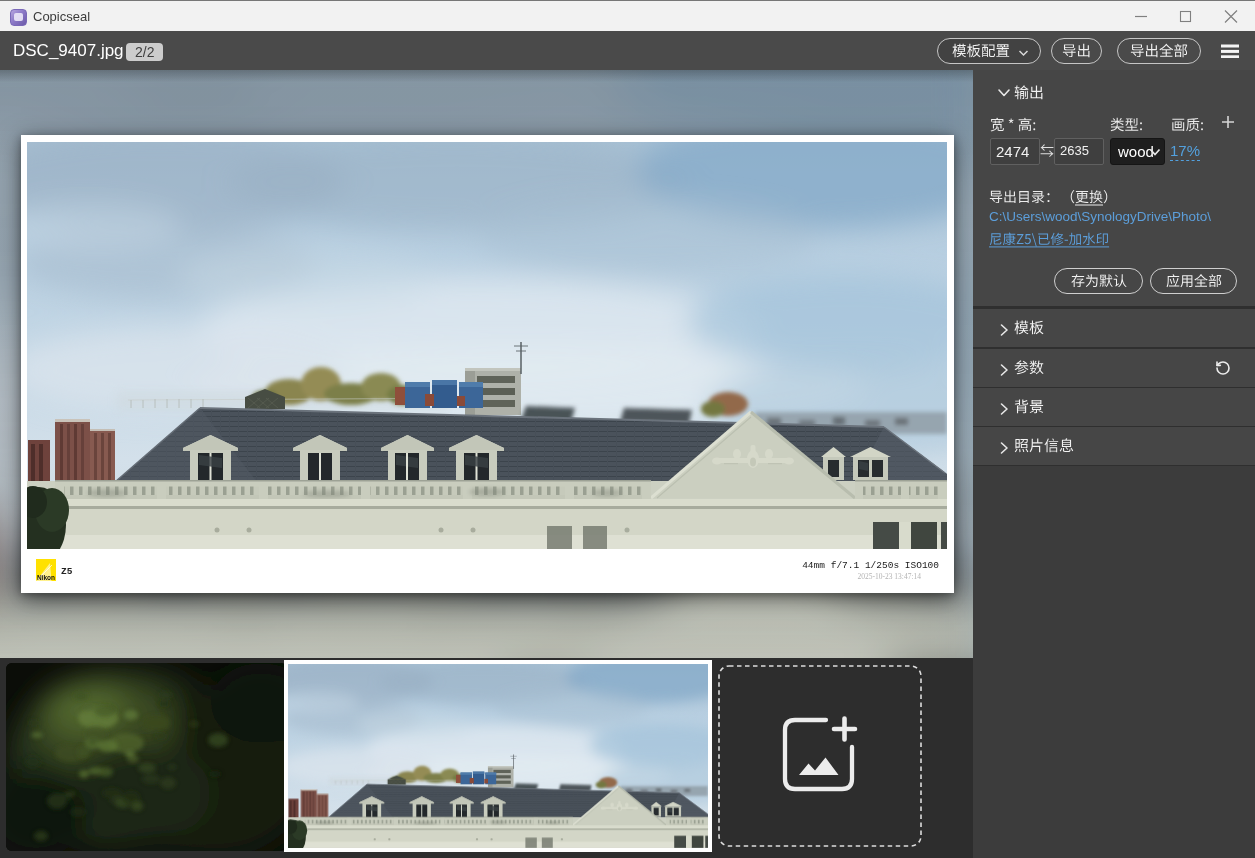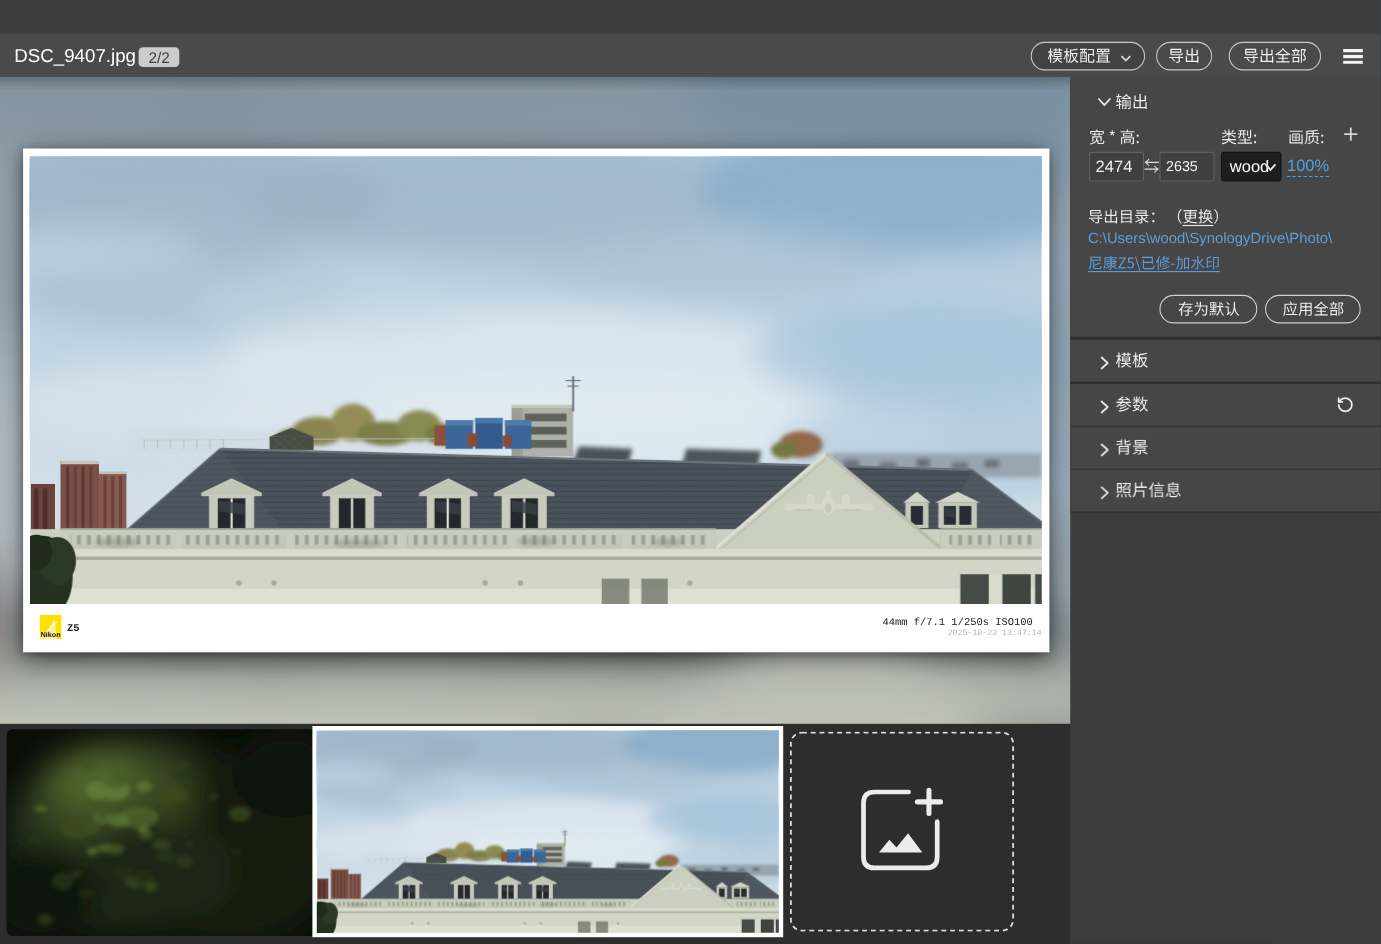--- a/index.html
+++ b/index.html
@@ -16,21 +16,21 @@
 .tbtn{position:absolute;top:38px;height:26px;border:1px solid #c6c6c6;border-radius:13px}
 
 #preview{position:absolute;left:0;top:70px;width:973px;height:588px;overflow:hidden;background:#9fb4c2}
 #backdrop{position:absolute;left:-60px;top:-40px;width:1100px;height:680px;filter:blur(24px) saturate(.82) brightness(.93)}
 #bdov{position:absolute;left:0;top:0;width:973px;height:588px;background:linear-gradient(rgba(60,70,76,.22) 0%,rgba(60,70,76,.16) 62%,rgba(150,156,150,.14) 86%,rgba(178,183,176,.22) 100%)}
 #card{position:absolute;left:21px;top:65px;width:933px;height:458px;background:#fff;box-shadow:0 5px 22px rgba(0,0,0,.5),0 2px 8px rgba(0,0,0,.3)}
 #photo{position:absolute;left:6px;top:7px;width:920px;height:407px}
 #nikonlogo{position:absolute;left:15px;top:424px;width:20px;height:22px}
 #z5{position:absolute;left:40px;top:431px;font-family:"Liberation Mono",monospace;font-size:9.5px;font-weight:bold;color:#222}
 #exif1{position:absolute;right:15px;top:425px;font-family:"Liberation Mono",monospace;font-size:9.5px;font-weight:normal;color:#1a1a1a}
-#exif2{position:absolute;right:7px;top:437px;font-family:Liberation Mono, monospace;font-size:7.5px;color:#b3b3b3}
+#exif2{position:absolute;right:33px;top:437px;font-family:Liberation Serif, serif;font-size:7.5px;color:#b3b3b3}
 
 #strip{position:absolute;left:0;top:658px;width:973px;height:200px;background:#2d2d2d}
 #th1{position:absolute;left:6px;top:5px;width:281px;height:188px;border-radius:6px;overflow:hidden;background:#0c0e09}
 #th2{position:absolute;left:284px;top:2px;width:428px;height:192px;background:#fff}
 #th2 svg{position:absolute;left:4px;top:4px;width:420px;height:184px}
 #th3{position:absolute;left:720px;top:9px;width:200px;height:178px}
 
 #side{position:absolute;left:973px;top:70px;width:282px;height:788px;background:#3c3c3c}
 .sec{position:absolute;left:0;width:282px;background:#464646}
 #gapsbg{position:absolute;left:0;top:0;width:282px;height:396px;background:#2f2f2f}
@@ -355,20 +355,29 @@
             <ellipse cx="145" cy="116" rx="9" ry="5" fill="#2c3a1a" opacity="0.67"></ellipse>
             <ellipse cx="90" cy="71" rx="11" ry="8" fill="#3f5224" opacity="0.66"></ellipse>
             <ellipse cx="188" cy="61" rx="5" ry="3" fill="#2c3a1a" opacity="0.74"></ellipse>
             <ellipse cx="27" cy="99" rx="8" ry="6" fill="#223016" opacity="0.76"></ellipse>
             <ellipse cx="64" cy="131" rx="5" ry="2" fill="#35451f" opacity="0.76"></ellipse>
           </g>
 </symbol>
 </defs>
 </svg>
 
+<div id="titlebar">
+  <div id="appicon"></div>
+  <div id="apptitle">Copicseal</div>
+  <svg class="abs" style="left:1112px;top:0" width="143" height="31">
+    <line x1="23" y1="15.5" x2="35" y2="15.5" stroke="#808080" stroke-width="1.2"></line>
+    <rect x="68.5" y="10.5" width="10" height="10" fill="none" stroke="#808080" stroke-width="1.1"></rect>
+    <path d="M113 9.5 L125 21.5 M125 9.5 L113 21.5" stroke="#808080" stroke-width="1.2"></path>
+  </svg>
+</div>
 
 <div id="toolbar"></div>
 <div id="fname">DSC_9407.jpg</div>
 <div id="badge">2/2</div>
 <div class="tbtn" style="left:937px;width:104px;background:#424242"></div>
 <div class="tbtn" style="left:1051px;width:51px"></div>
 <div class="tbtn" style="left:1117px;width:84px"></div>
 <svg class="abs" style="left:952.0px;top:56.0px;overflow:visible" width="2" height="2">
       <path fill="#f2f2f2" transform="scale(0.014500,-0.014500)" d="M360 757H945V693H360ZM340 206H943V142H340ZM507 840H578V618H507ZM732 840H805V618H732ZM472 417V345H820V417ZM472 542V472H820V542ZM402 599H893V289H402ZM607 298H680Q672 225 655 165Q637 105 602 58Q567 11 506 -23Q446 -58 352 -80Q347 -67 335 -49Q323 -31 312 -20Q399 -2 453 27Q508 56 539 95Q570 135 585 186Q600 236 607 298ZM697 185Q729 107 798 55Q867 3 966 -18Q959 -25 950 -36Q940 -47 933 -58Q925 -70 920 -80Q813 -51 741 12Q669 76 634 171ZM50 647H350V577H50ZM175 840H247V-79H175ZM180 602 226 586Q216 526 199 461Q183 396 163 333Q143 271 120 217Q97 163 72 124Q68 135 61 148Q54 162 46 175Q39 188 32 197Q55 230 78 278Q100 325 120 380Q140 435 155 492Q170 549 180 602ZM243 541Q252 529 269 502Q287 474 306 441Q326 409 343 381Q359 353 366 340L318 286Q311 306 296 337Q281 369 264 403Q247 437 231 466Q215 495 206 512Z M1058 647H1387V577H1058ZM1197 840H1267V-79H1197ZM1197 602 1236 585Q1225 524 1207 459Q1190 394 1168 332Q1146 269 1121 216Q1096 162 1071 125Q1067 135 1060 148Q1054 162 1046 175Q1039 188 1032 197Q1058 229 1083 276Q1107 323 1129 378Q1151 433 1169 491Q1186 548 1197 602ZM1263 551Q1271 541 1289 515Q1306 490 1326 459Q1345 429 1362 404Q1379 378 1385 366L1339 309Q1332 327 1318 357Q1303 387 1287 419Q1270 451 1255 478Q1240 506 1230 522ZM1428 746H1501V501Q1501 438 1496 363Q1491 287 1478 208Q1464 129 1438 54Q1411 -20 1368 -82Q1361 -76 1350 -67Q1338 -59 1327 -51Q1315 -44 1306 -40Q1348 19 1372 89Q1397 158 1409 231Q1421 303 1424 373Q1428 443 1428 502ZM1463 544H1864V476H1463ZM1838 544H1851L1864 547L1911 533Q1883 370 1822 250Q1762 130 1676 49Q1591 -32 1486 -80Q1481 -71 1473 -59Q1465 -48 1457 -37Q1448 -26 1440 -19Q1536 21 1617 96Q1698 171 1756 280Q1813 389 1838 530ZM1592 501Q1620 382 1670 278Q1719 175 1793 98Q1867 22 1967 -18Q1958 -25 1949 -36Q1939 -48 1930 -60Q1921 -71 1915 -82Q1812 -35 1736 48Q1661 132 1610 244Q1560 355 1528 488ZM1879 821 1929 761Q1885 743 1827 730Q1769 716 1705 707Q1640 697 1575 691Q1509 685 1449 682Q1447 695 1441 714Q1435 733 1428 746Q1487 749 1550 756Q1613 762 1675 771Q1736 781 1788 793Q1841 805 1879 821Z M2592 481H2892V408H2592ZM2557 481H2631V46Q2631 18 2641 10Q2651 1 2686 1Q2694 1 2715 1Q2736 1 2761 1Q2786 1 2809 1Q2831 1 2841 1Q2864 1 2875 14Q2886 27 2891 63Q2896 99 2898 171Q2908 165 2920 158Q2932 151 2945 147Q2958 142 2968 139Q2963 58 2952 13Q2941 -33 2916 -51Q2892 -70 2846 -70Q2840 -70 2823 -70Q2806 -70 2783 -70Q2761 -70 2739 -70Q2717 -70 2701 -70Q2684 -70 2678 -70Q2632 -70 2605 -60Q2579 -50 2568 -25Q2557 0 2557 46ZM2554 795H2930V340H2858V723H2554ZM2082 618H2482V-62H2420V553H2143V-76H2082ZM2113 214H2450V158H2113ZM2113 54H2450V-7H2113ZM2057 801H2505V734H2057ZM2201 783H2255V571H2201ZM2314 783H2369V571H2314ZM2211 572H2253V473Q2253 442 2247 407Q2241 372 2224 338Q2208 303 2176 274Q2171 281 2161 290Q2150 299 2143 304Q2172 329 2187 358Q2201 388 2206 418Q2211 448 2211 474ZM2309 572H2352V365Q2352 356 2354 353Q2356 350 2365 350Q2368 350 2375 350Q2382 350 2390 350Q2398 350 2402 350Q2415 350 2417 353Q2424 348 2435 343Q2446 339 2456 336Q2453 321 2442 314Q2431 307 2410 307Q2406 307 2396 307Q2385 307 2375 307Q2365 307 2361 307Q2331 307 2320 317Q2309 328 2309 364Z M3651 748V658H3820V748ZM3417 748V658H3582V748ZM3189 748V658H3348V748ZM3117 802H3895V603H3117ZM3068 545H3922V486H3068ZM3456 622 3533 617Q3525 565 3513 506Q3500 448 3490 405H3419Q3426 434 3433 472Q3440 509 3446 548Q3452 588 3456 622ZM3057 6H3945V-50H3057ZM3226 320H3771V275H3226ZM3230 217H3769V172H3230ZM3234 113H3773V68H3234ZM3190 427H3808V-25H3734V376H3262V-25H3190Z"></path>
     </svg>
@@ -467,21 +476,21 @@
   <div class="abs" style="left:23px;top:73px;font-size:15px;color:#f0f0f0">2474</div>
   <div class="abs" style="left:87px;top:73px;font-size:13px;color:#f0f0f0">2635</div>
   <svg class="abs" style="left:66.5px;top:86.0px;overflow:visible" width="2" height="2">
         <path fill="#e0e0e0" transform="scale(0.014000,-0.014000)" d="M189 566Q228 537 273 493Q318 448 351 402L291 367Q258 411 215 454Q172 496 126 534Q80 572 35 600Q80 629 126 666Q172 704 215 746Q258 789 291 833L351 798Q318 752 273 708Q228 664 189 634H960V566ZM811 194Q772 224 728 268Q683 312 649 358L709 393Q743 349 785 306Q828 264 874 226Q921 189 965 160Q921 132 874 94Q828 56 785 14Q743 -29 709 -73L649 -38Q683 8 728 53Q772 97 811 126H40V194Z"></path>
       </svg>
   <div id="sel"></div>
   <div class="abs" style="left:145px;top:73px;font-size:15px;color:#fff">wood</div>
   <svg class="abs" style="left:176px;top:78px" width="12" height="9">
         <path d="M1.5 1.5 L6 6.5 L10.5 1.5" fill="none" stroke="#e8e8e8" stroke-width="1.7"></path>
       </svg>
-  <div id="pct">100%</div>
+  <div id="pct">17%</div>
   <svg class="abs" style="left:248px;top:45px" width="14" height="14">
         <path d="M7 1 V13 M1 7 H13" stroke="#d5d5d5" stroke-width="1.6"></path>
       </svg>
   <svg class="abs" style="left:17.0px;top:60.0px;overflow:visible" width="2" height="2">
         <path fill="#ececec" transform="scale(0.014500,-0.014500)" d="M76 751H926V568H853V686H146V568H76ZM174 585H828V524H174ZM327 651H404V452H327ZM597 650H672V451H597ZM523 190H598V30Q598 10 609 4Q620 -1 658 -1Q668 -1 691 -1Q714 -1 742 -1Q770 -1 795 -1Q820 -1 832 -1Q856 -1 869 9Q881 19 886 51Q891 83 893 149Q902 142 914 137Q926 131 938 127Q951 122 961 120Q956 44 945 3Q933 -37 908 -53Q883 -68 837 -68Q830 -68 811 -68Q792 -68 768 -68Q744 -68 720 -68Q695 -68 677 -68Q659 -68 652 -68Q602 -68 573 -59Q545 -51 534 -30Q523 -9 523 29ZM432 828 510 850Q527 823 544 789Q561 756 569 732L487 706Q479 731 464 765Q448 799 432 828ZM441 315H521V235Q521 204 513 169Q505 135 480 99Q456 64 409 30Q362 -5 285 -36Q207 -68 92 -95Q88 -86 79 -74Q71 -63 61 -51Q51 -40 42 -32Q153 -9 227 18Q300 44 343 73Q386 101 407 130Q428 158 434 186Q441 213 441 237ZM201 417H797V107H719V352H276V101H201Z M1378 471 1334 502 1397 607 1289 653 1306 704 1420 675 1430 796H1484L1494 676L1608 704L1625 653L1516 607L1580 502L1536 471L1458 566Z M1974 736H2852V670H1974ZM2201 559V468H2634V559ZM2126 614H2712V413H2126ZM2011 357H2796V294H2083V-79H2011ZM2745 357H2820V0Q2820 -28 2812 -41Q2804 -55 2784 -63Q2764 -70 2731 -71Q2698 -72 2650 -72Q2647 -59 2640 -43Q2633 -27 2626 -15Q2648 -16 2669 -16Q2690 -16 2706 -16Q2722 -16 2728 -16Q2745 -15 2745 -1ZM2356 826 2428 843Q2442 812 2455 774Q2469 736 2475 712L2398 689Q2392 716 2380 755Q2367 794 2356 826ZM2236 235H2621V29H2236V85H2553V179H2236ZM2196 235H2267V-21H2196Z M3054 390Q3027 390 3007 410Q2988 429 2988 460Q2988 491 3007 511Q3027 530 3054 530Q3081 530 3101 511Q3120 491 3120 460Q3120 429 3101 410Q3081 390 3054 390ZM3054 -13Q3027 -13 3007 6Q2988 26 2988 56Q2988 88 3007 107Q3027 126 3054 126Q3081 126 3101 107Q3120 88 3120 56Q3120 26 3101 6Q3081 -13 3054 -13Z"></path>
       </svg>
       <svg class="abs" style="left:137.0px;top:60.0px;overflow:visible" width="2" height="2">
         <path fill="#ececec" transform="scale(0.014500,-0.014500)" d="M72 645H933V576H72ZM67 249H936V179H67ZM746 822 824 797Q796 759 765 722Q733 684 706 657L645 680Q662 700 680 725Q699 750 716 776Q734 801 746 822ZM460 839H535V379H460ZM181 789 244 818Q277 789 308 751Q339 713 354 683L287 650Q273 679 243 719Q213 758 181 789ZM463 357H542Q533 288 518 229Q502 170 472 121Q442 73 392 34Q343 -4 267 -33Q192 -61 85 -80Q82 -70 75 -57Q69 -44 61 -32Q53 -20 46 -11Q147 5 217 28Q286 52 331 85Q377 117 403 158Q429 198 443 248Q456 298 463 357ZM433 614 493 589Q451 530 389 479Q326 428 252 390Q178 352 101 329Q96 339 88 350Q79 362 70 373Q61 384 53 391Q129 409 202 442Q275 475 335 519Q395 564 433 614ZM547 226Q595 125 701 67Q808 8 963 -10Q955 -18 946 -30Q936 -43 929 -56Q921 -69 916 -80Q806 -63 722 -26Q637 11 577 69Q516 128 479 210ZM482 555 517 607Q567 584 624 556Q681 528 738 498Q794 469 844 442Q894 415 929 394L892 332Q858 355 809 383Q760 411 704 442Q647 472 590 501Q532 531 482 555Z M1100 799H1552V733H1100ZM1067 595H1573V528H1067ZM1047 25H1952V-45H1047ZM1151 221H1848V152H1151ZM1388 772H1459V313H1388ZM1467 332H1544V-23H1467ZM1635 783H1704V448H1635ZM1822 834H1893V386Q1893 355 1885 339Q1878 323 1855 314Q1832 306 1795 303Q1758 301 1705 301Q1702 316 1695 336Q1688 355 1680 370Q1723 369 1757 369Q1791 368 1802 369Q1814 370 1818 374Q1822 377 1822 387ZM1195 771H1264V601Q1264 549 1252 492Q1241 435 1207 382Q1174 329 1108 288Q1104 296 1094 306Q1085 316 1075 325Q1066 335 1059 340Q1119 377 1148 421Q1176 465 1185 512Q1195 559 1195 602Z M2139 390Q2112 390 2092 410Q2073 429 2073 460Q2073 491 2092 511Q2112 530 2139 530Q2166 530 2186 511Q2205 491 2205 460Q2205 429 2186 410Q2166 390 2139 390ZM2139 -13Q2112 -13 2092 6Q2073 26 2073 56Q2073 88 2092 107Q2112 126 2139 126Q2166 126 2186 107Q2205 88 2205 56Q2205 26 2186 6Q2166 -13 2139 -13Z"></path>
       </svg>
       <svg class="abs" style="left:198.0px;top:60.0px;overflow:visible" width="2" height="2">

